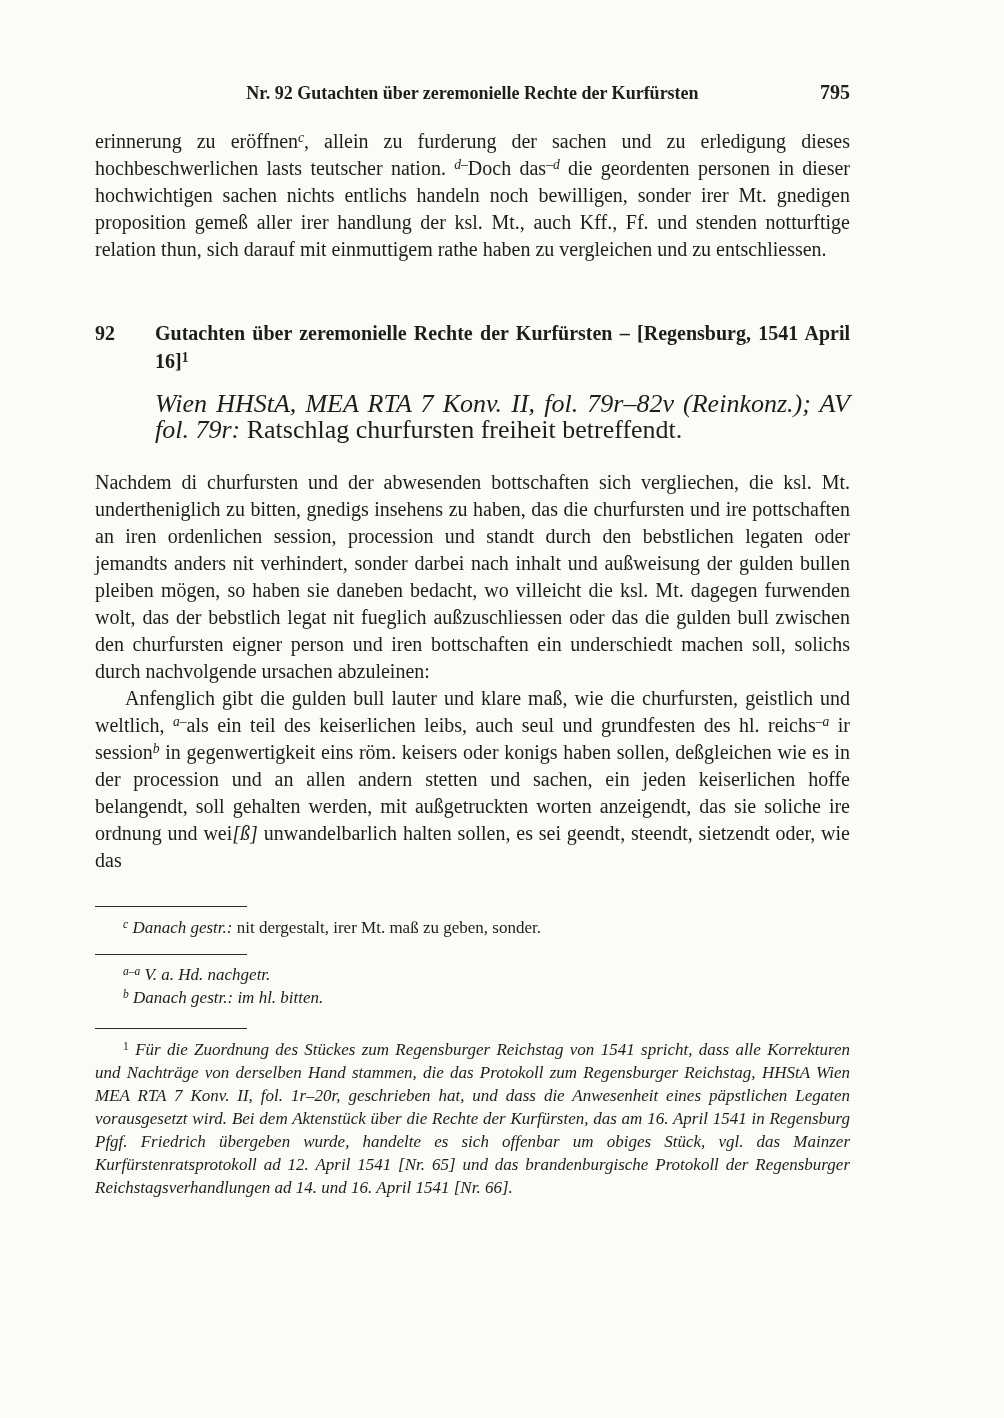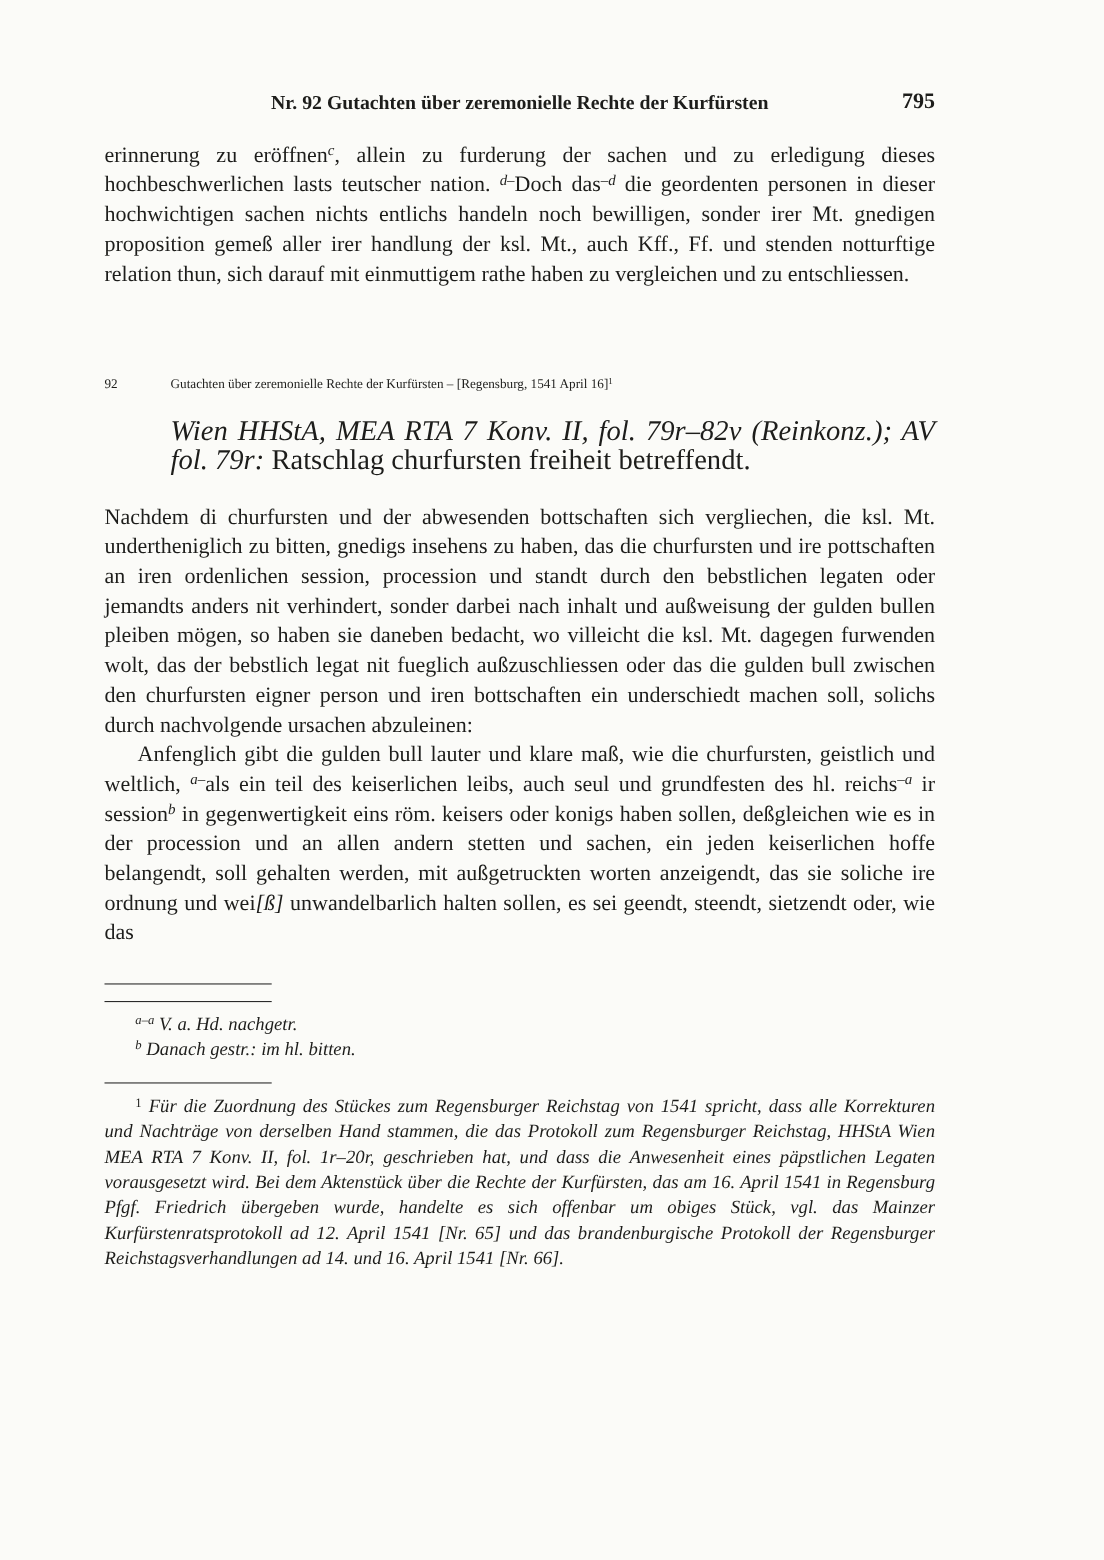--- a/index.html
+++ b/index.html
@@ -35,25 +35,25 @@
     right: 0;
     top: -1px;
     font-size: 20px;
   }
   .body-par {
     margin: 0;
     font-size: 20px;
     line-height: 27px;
     text-align: justify;
   }
-  .continuation { margin-bottom: 72px; }
+  .continuation { margin-bottom: 56px; }
   .entry-heading {
     display: flex;
-    font-weight: normal;
-    font-size: 12px;
+    font-weight: bold;
+    font-size: 20px;
     line-height: 28px;
     margin-bottom: 16px;
   }
   .entry-number { flex: 0 0 60px; }
   .entry-title { flex: 1; text-align: justify; }
   .source-line {
     margin: 0 0 26px 60px;
     font-size: 26px;
     line-height: 26px;
     text-align: justify;
@@ -100,20 +100,21 @@
     <span class="entry-number">92</span>
     <span class="entry-title">Gutachten über zeremonielle Rechte der Kurfürsten – [Regensburg, 1541 April 16]<sup>1</sup></span>
   </div>
 
   <p class="source-line"><em>Wien HHStA, MEA RTA 7 Konv. II, fol. 79r–82v (Reinkonz.); AV fol. 79r:</em> Ratschlag churfursten freiheit betreffendt.</p>
 
   <p class="body-par">Nachdem di churfursten und der abwesenden bottschaften sich vergliechen, die ksl. Mt. undertheniglich zu bitten, gnedigs insehens zu haben, das die churfursten und ire pottschaften an iren ordenlichen session, procession und standt durch den bebstlichen legaten oder jemandts anders nit verhindert, sonder darbei nach inhalt und außweisung der gulden bullen pleiben mögen, so haben sie daneben bedacht, wo villeicht die ksl. Mt. dagegen furwenden wolt, das der bebstlich legat nit fueglich außzuschliessen oder das die gulden bull zwischen den churfursten eigner person und iren bottschaften ein underschiedt machen soll, solichs durch nachvolgende ursachen abzuleinen:</p>
   <p class="body-par indent">Anfenglich gibt die gulden bull lauter und klare maß, wie die churfursten, geistlich und weltlich, <sup><em>a–</em></sup>als ein teil des keiserlichen leibs, auch seul und grundfesten des hl. reichs<sup><em>–a</em></sup> ir session<sup><em>b</em></sup> in gegenwertigkeit eins röm. keisers oder konigs haben sollen, deßgleichen wie es in der procession und an allen andern stetten und sachen, ein jeden keiserlichen hoffe belangendt, soll gehalten werden, mit außgetruckten worten anzeigendt, das sie soliche ire ordnung und wei<em>[ß]</em> unwandelbarlich halten sollen, es sei geendt, steendt, sietzendt oder, wie das</p>
 
   <hr class="apparatus-rule rule-1">
+  <p class="note indent-first"><sup><em>c</em></sup> <em>Danach gestr.:</em> nit dergestalt, irer Mt. maß zu geben, sonder.</p>
 
   <hr class="apparatus-rule rule-2">
   <p class="note indent-first"><sup><em>a–a</em></sup> <em>V. a. Hd. nachgetr.</em></p>
   <p class="note indent-first"><sup><em>b</em></sup> <em>Danach gestr.:</em><em> im hl. bitten.</em></p>
 
   <hr class="apparatus-rule rule-3">
   <p class="note indent-first"><sup>1</sup> <em>Für die Zuordnung des Stückes zum Regensburger Reichstag von 1541 spricht, dass alle Korrekturen und Nachträge von derselben Hand stammen, die das Protokoll zum Regensburger Reichstag, HHStA Wien MEA RTA 7 Konv. II, fol. 1r–20r, geschrieben hat, und dass die Anwesenheit eines päpstlichen Legaten vorausgesetzt wird. Bei dem Aktenstück über die Rechte der Kurfürsten, das am 16. April 1541 in Regensburg Pfgf. Friedrich übergeben wurde, handelte es sich offenbar um obiges Stück, vgl. das Mainzer Kurfürstenratsprotokoll ad 12. April 1541 [Nr. 65] und das brandenburgische Protokoll der Regensburger Reichstagsverhandlungen ad 14. und 16. April 1541 [Nr. 66].</em></p>
 
 </div>
 

